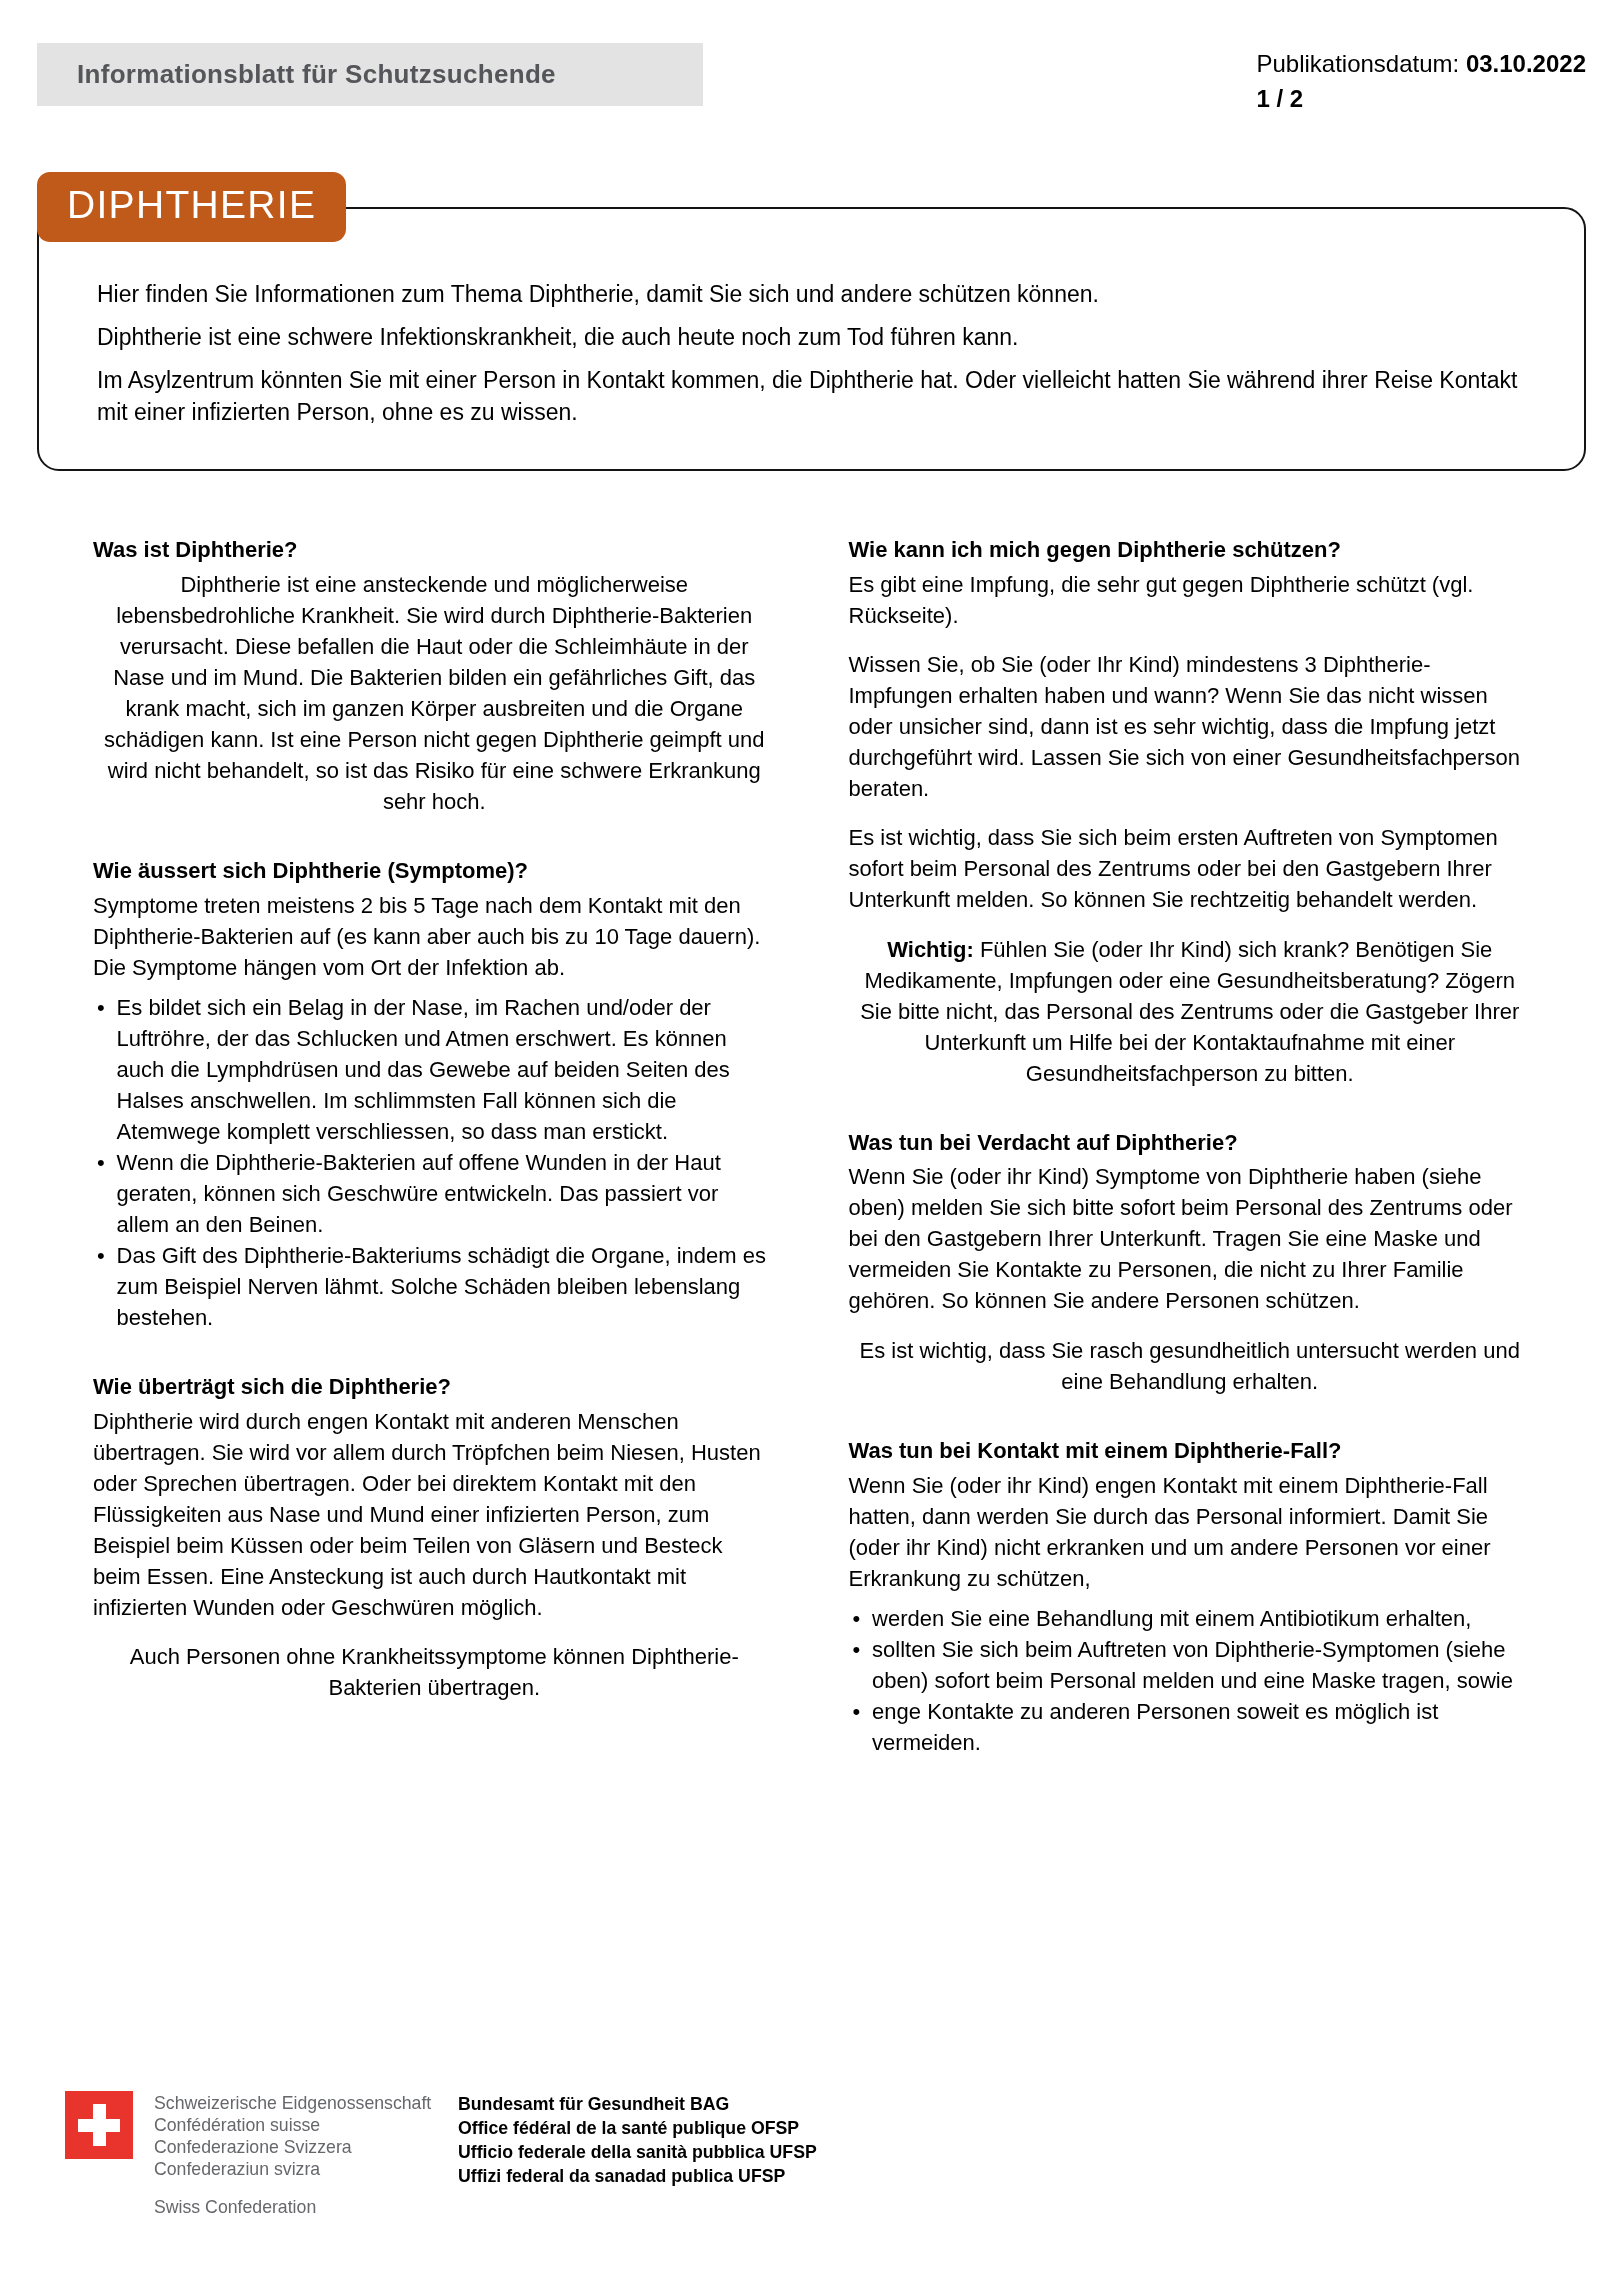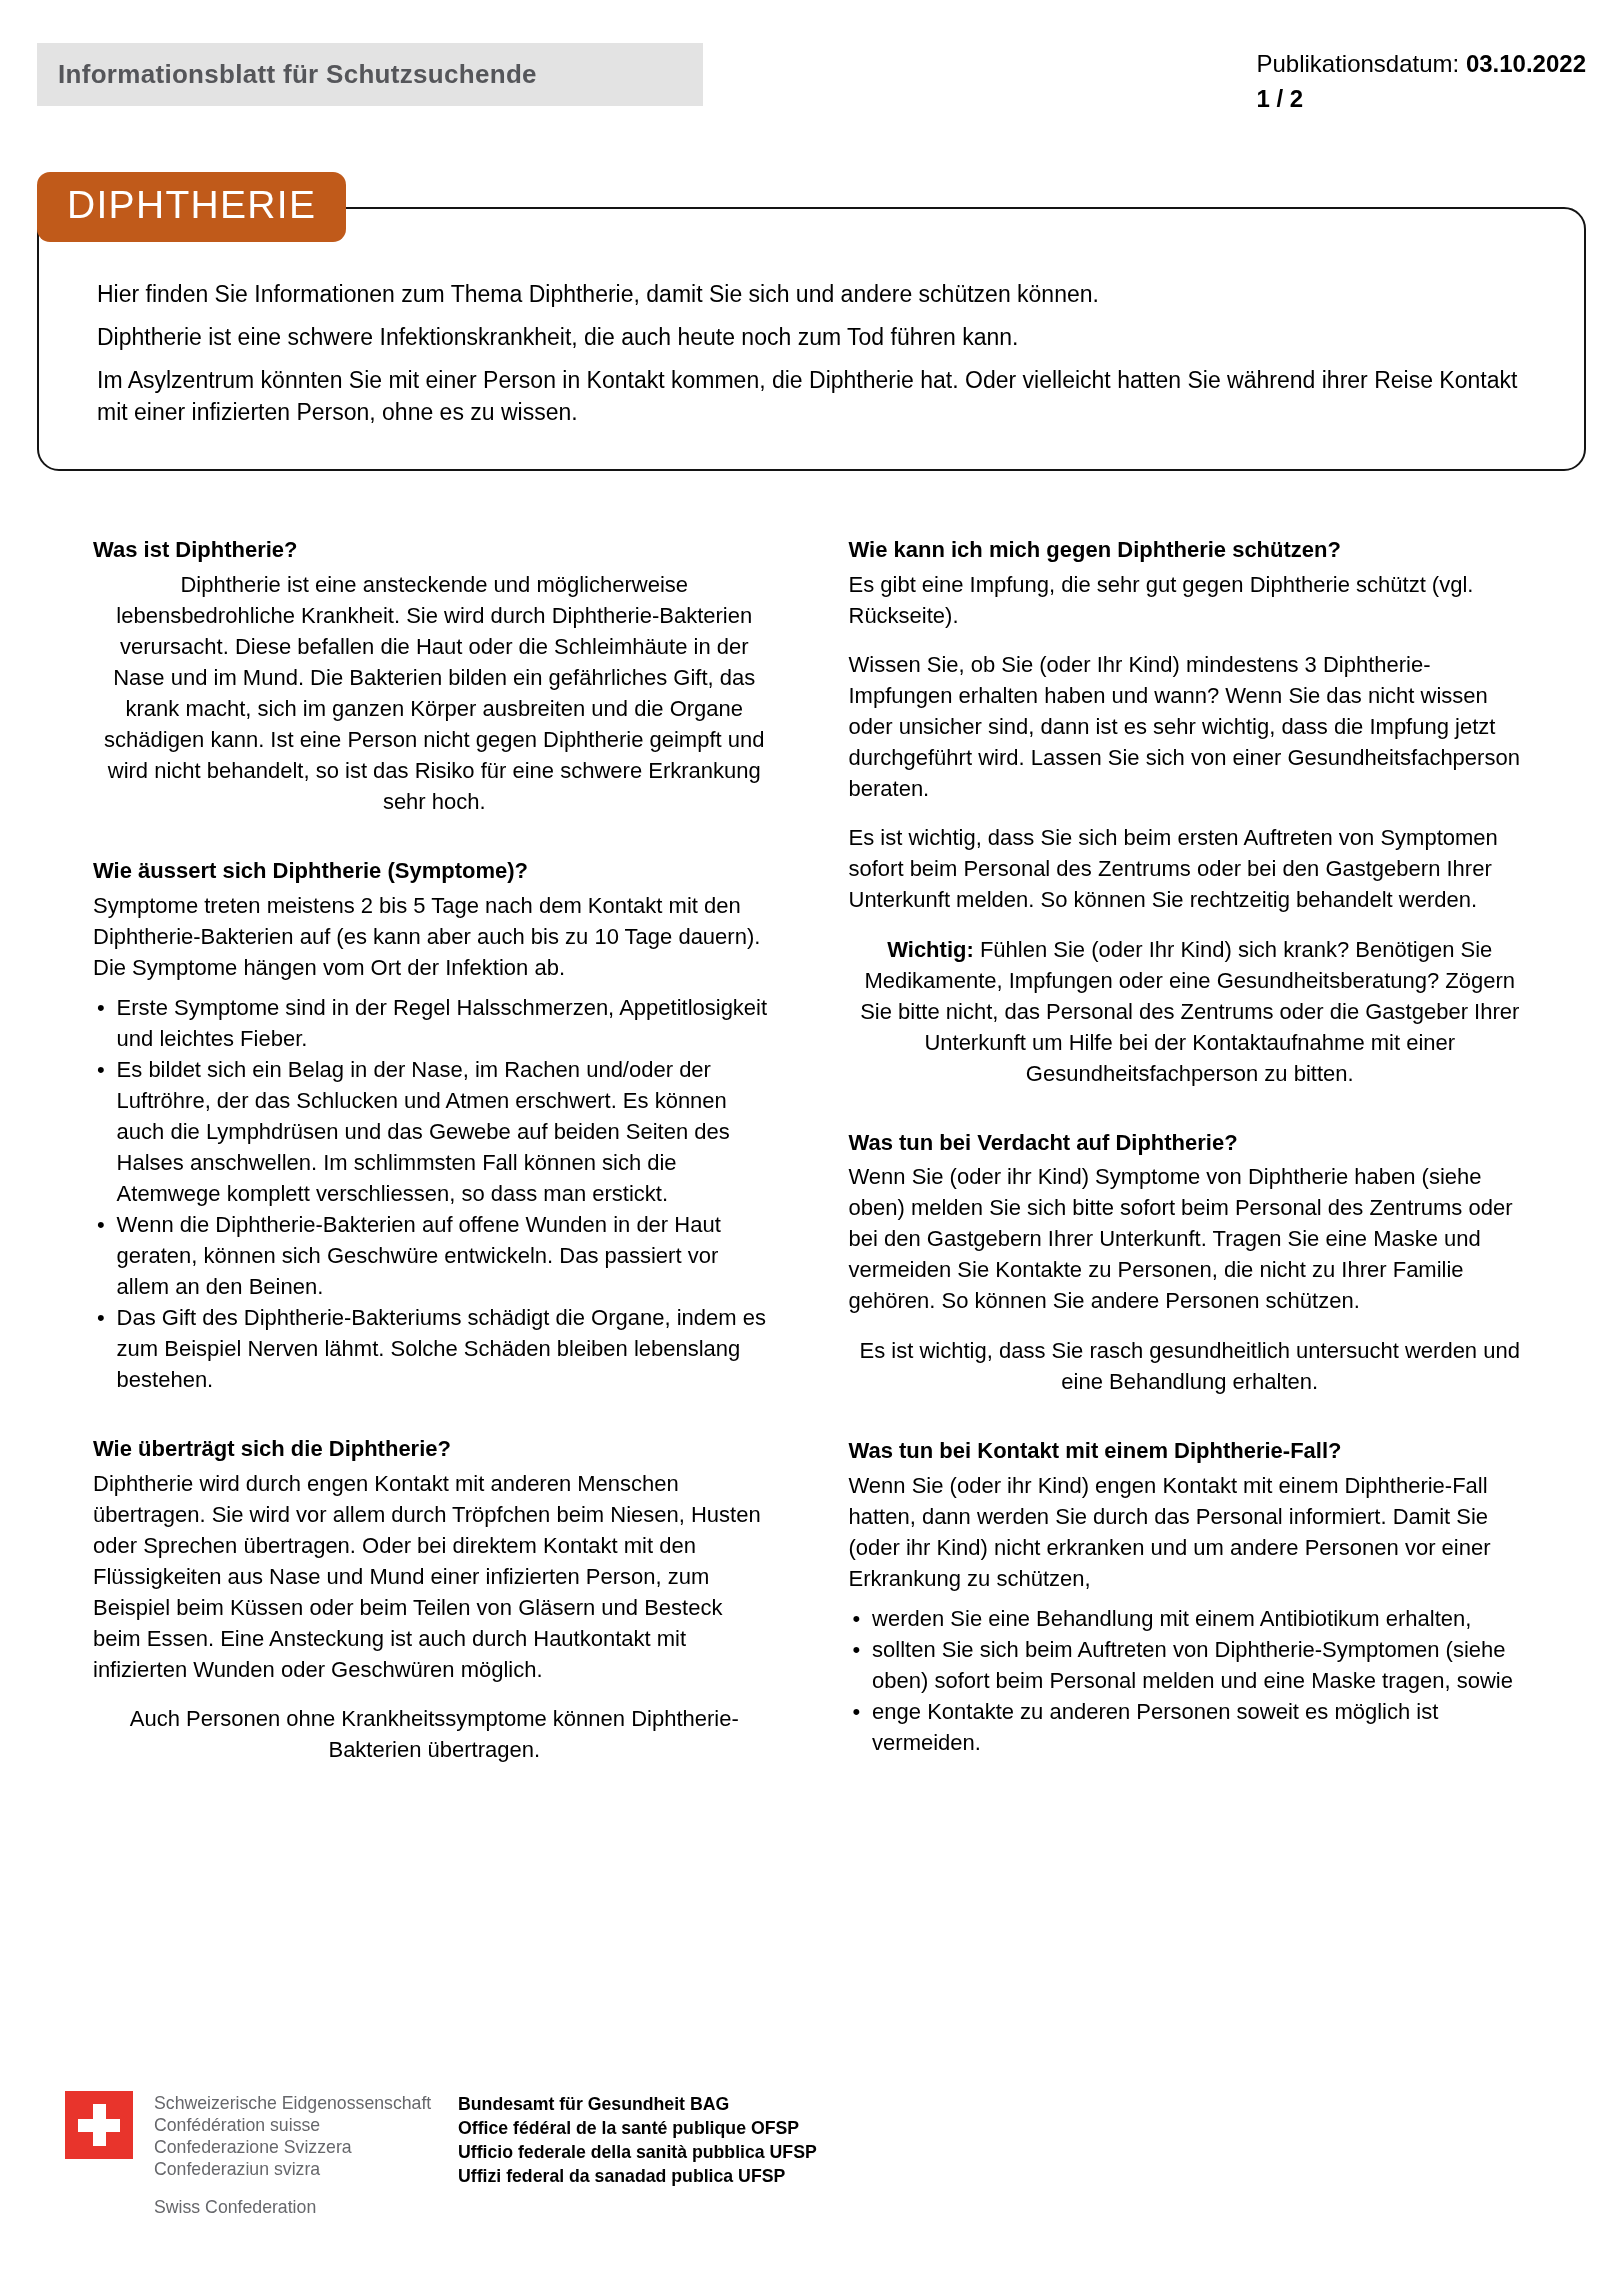--- a/index.html
+++ b/index.html
@@ -4,21 +4,21 @@
 <style>
   * { margin:0; padding:0; box-sizing:border-box; }
   html,body { background:#ffffff; }
   body {
     width:1623px; height:2295px; position:relative; overflow:hidden;
     font-family:"Liberation Sans", sans-serif; color:#000;
   }
 
   
   .header { display:flex; justify-content:space-between; align-items:flex-start; padding:43px 37px 0 37px; }
-  .banner { background:var(--banner-gray,#e3e3e3); width:666px; height:63px; display:flex; align-items:center; padding-left:21px; }
+  .banner { background:var(--banner-gray,#e3e3e3); width:666px; height:63px; display:flex; align-items:center; padding-left:40px; }
   .banner-title { font-weight:bold; font-size:26px; color:var(--banner-text,#55565a); letter-spacing:0.3px; }
   .pub { text-align:left; font-size:24px; line-height:35px; padding-top:2.6px; }
   .pub b { font-weight:bold; }
   .pagenum { font-weight:bold; }
 
   
   .badge {
     position:relative; z-index:2; display:inline-block; margin:56px 0 0 37px;
     background:var(--accent,#c05a1a); color:#fff; font-size:39px; font-weight:normal;
     letter-spacing:1.3px; padding:11.8px 30px 14.4px 30px; border-radius:13px;
@@ -87,21 +87,20 @@
 <div class="columns">
   <div class="col">
       <section class="section">
         <h3>Was ist Diphtherie?</h3>
         <p>Diphtherie ist eine ansteckende und möglicherweise lebensbedrohliche Krankheit. Sie wird durch Diphtherie-Bakterien verursacht. Diese befallen die Haut oder die Schleimhäute in der Nase und im Mund. Die Bakterien bilden ein gefährliches Gift, das krank macht, sich im ganzen Körper ausbreiten und die Organe schädigen kann. Ist eine Person nicht gegen Diphtherie geimpft und wird nicht behandelt, so ist das Risiko für eine schwere Erkrankung sehr hoch.</p>
       </section>
       <section class="section">
         <h3>Wie äussert sich Diphtherie (Symptome)?</h3>
         <p>Symptome treten meistens 2 bis 5 Tage nach dem Kontakt mit den Diphtherie-Bakterien auf (es kann aber auch bis zu 10 Tage dauern). Die Symptome hängen vom Ort der Infektion ab.</p>
         <ul>
-          <li>Erste Symptome sind in der Regel Halsschmerzen, Appetitlosigkeit und leichtes Fieber.</li>
           <li>Es bildet sich ein Belag in der Nase, im Rachen und/oder der Luftröhre, der das Schlucken und Atmen erschwert. Es können auch die Lymphdrüsen und das Gewebe auf beiden Seiten des Halses anschwellen. Im schlimmsten Fall können sich die Atemwege komplett verschliessen, so dass man erstickt.</li>
           <li>Wenn die Diphtherie-Bakterien auf offene Wunden in der Haut geraten, können sich Geschwüre entwickeln. Das passiert vor allem an den Beinen.</li>
           <li>Das Gift des Diphtherie-Bakteriums schädigt die Organe, indem es zum Beispiel Nerven lähmt. Solche Schäden bleiben lebenslang bestehen.</li>
         </ul>
       </section>
       <section class="section">
         <h3>Wie überträgt sich die Diphtherie?</h3>
         <p>Diphtherie wird durch engen Kontakt mit anderen Menschen übertragen. Sie wird vor allem durch Tröpfchen beim Niesen, Husten oder Sprechen übertragen. Oder bei direktem Kontakt mit den Flüssigkeiten aus Nase und Mund einer infizierten Person, zum Beispiel beim Küssen oder beim Teilen von Gläsern und Besteck beim Essen. Eine Ansteckung ist auch durch Hautkontakt mit infizierten Wunden oder Geschwüren möglich.</p>
         <p>Auch Personen ohne Krankheitssymptome können Diphtherie-Bakterien übertragen.</p>
       </section>

